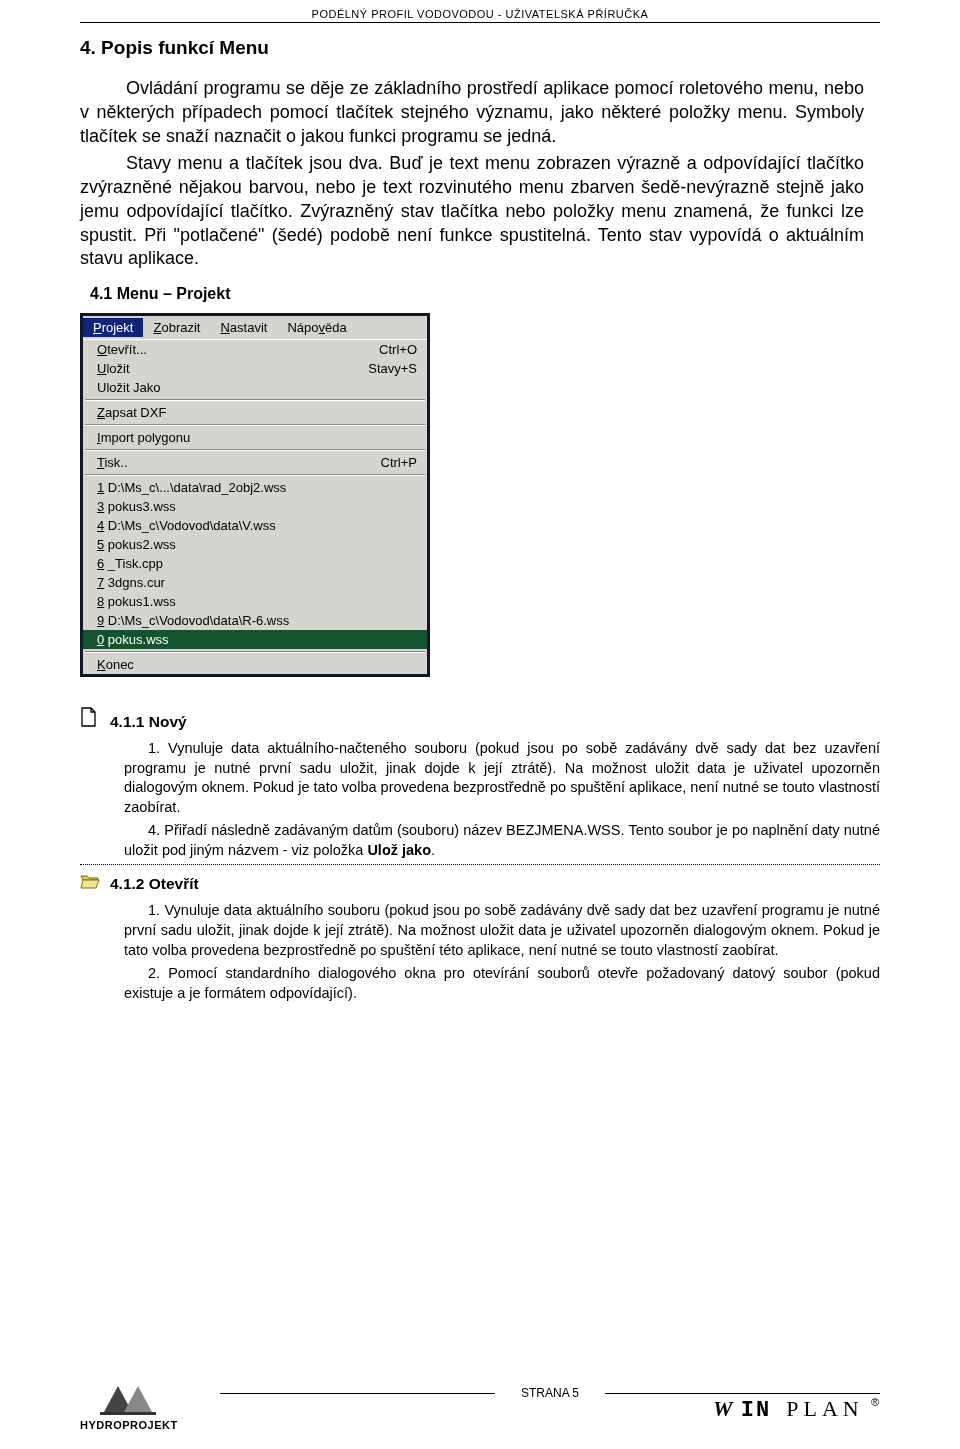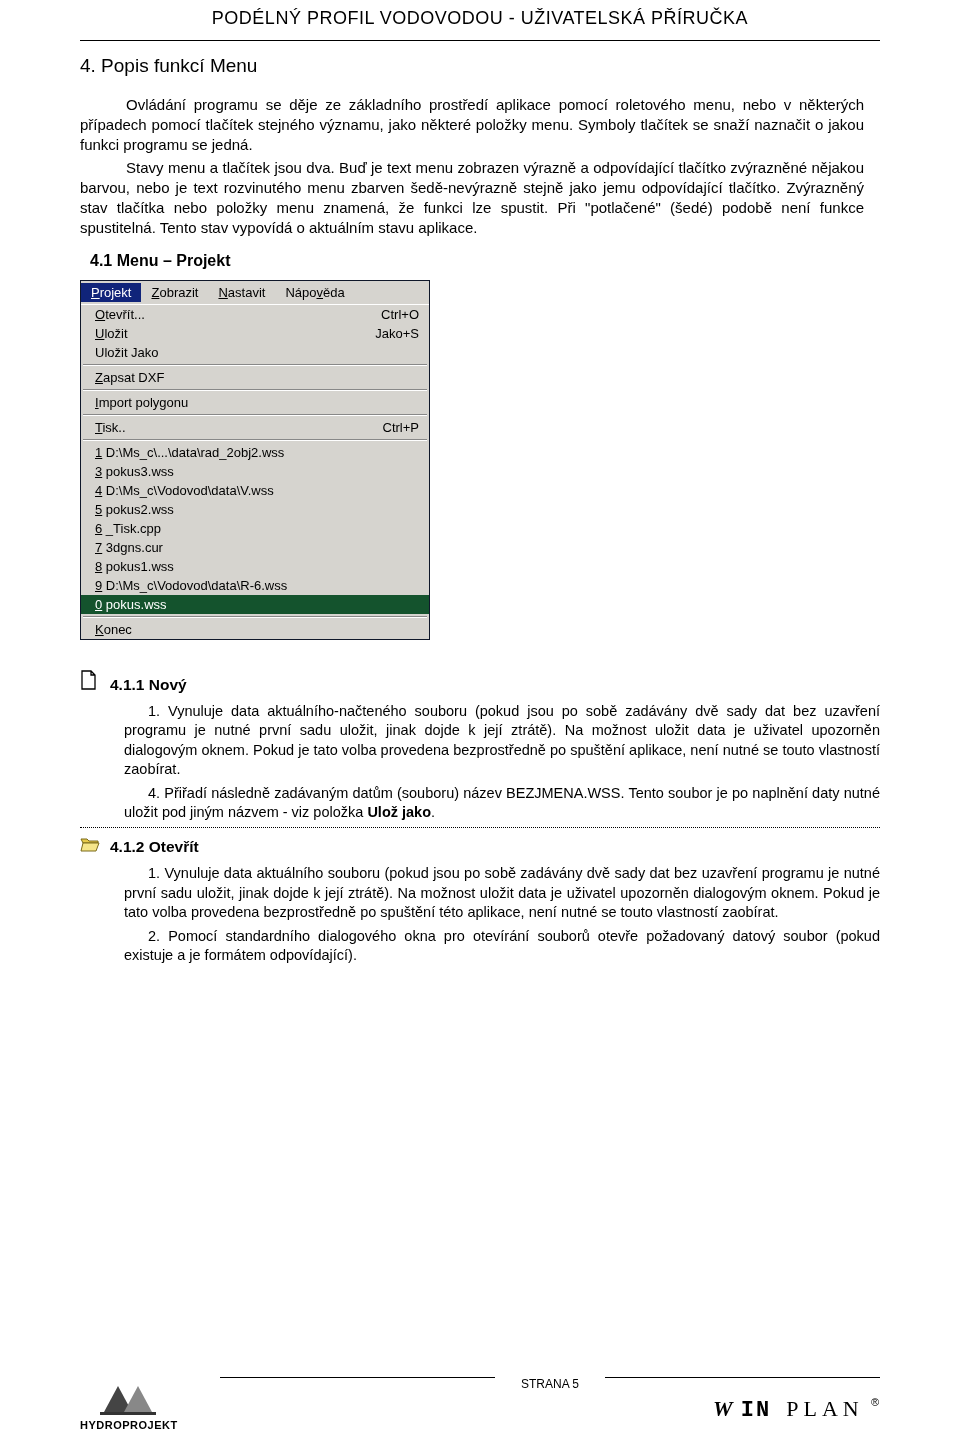--- a/index.html
+++ b/index.html
@@ -8,51 +8,51 @@
     height: 1449px;
     background: #fff;
     font-family: Arial, Helvetica, sans-serif;
     font-size: 14px;
     color: #000;
     position: relative;
     padding: 8px 80px 0 80px;
   }
   .header-title {
     text-align: center;
-    font-size: 18px;
+    font-size: 11px;
     letter-spacing: 0.5px;
-    margin-bottom: 11px;
+    margin-bottom: 2px;
   }
   .header-rule {
     border: none;
     border-top: 1.5px solid #000;
     margin-bottom: 14px;
   }
   h1.sec {
     font-size: 19px;
-    font-weight: normal;
+    font-weight: bold;
     margin-bottom: 18px;
   }
   .body-para {
-    font-size: 15px;
+    font-size: 18px;
     text-align: justify;
     line-height: 1.32;
     margin: 0 16px 14px 0;
   }
   .indent { text-indent: 46px; }
   h2.sub {
     font-size: 16px;
     font-weight: bold;
     margin: 6px 0 10px 10px;
   }
   
   .menu-screenshot {
     width: 350px;
     background: #d6d4cf;
-    border: 1px solid #0f172a;
+    border: 3px solid #0f172a;
     font-family: Tahoma, Arial, sans-serif;
     font-size: 13px;
     margin-bottom: 30px;
   }
   .menubar {
     display: flex;
     gap: 0;
     padding: 2px 0;
     background: #d6d4cf;
   }
@@ -120,23 +120,23 @@
     position: absolute;
     left: 0; bottom: 0;
     text-align: left;
     font-size: 11px;
     font-weight: bold;
     letter-spacing: 0.5px;
   }
   .footer-logo svg { display: block; margin: 0 auto 1px auto; }
   .footer-rule-wrap {
     position: absolute;
-    left: 140px; right: 0; bottom: 40px;
-    display: flex;
-    align-items: flex-start;
+    left: 140px; right: 0; bottom: 31px;
+    display: flex;
+    align-items: center;
     gap: 26px;
   }
   .footer-rule {
     flex: 1;
     border-top: 1.2px solid #000;
     height: 0;
   }
   .footer-page {
     font-size: 12px;
     white-space: nowrap;
@@ -172,21 +172,21 @@
     <span class="mitem"><span class="ul">N</span>astavit</span>
     <span class="mitem">Nápo<span class="ul">v</span>ěda</span>
   </div>
   <div class="dropdown">
     <div class="drow">
         <span><span class="ul">O</span>tevřít...</span>
         <span>Ctrl+O</span>
       </div>
     <div class="drow">
         <span><span class="ul">U</span>ložit</span>
-        <span>Jako+S</span>
+        <span>Stavy+S</span>
       </div>
     <div class="drow">
         <span>Uložit Jako</span>
         <span></span>
       </div>
     <div class="sep"></div>
     <div class="drow">
         <span><span class="ul">Z</span>apsat DXF</span>
         <span></span>
       </div>

